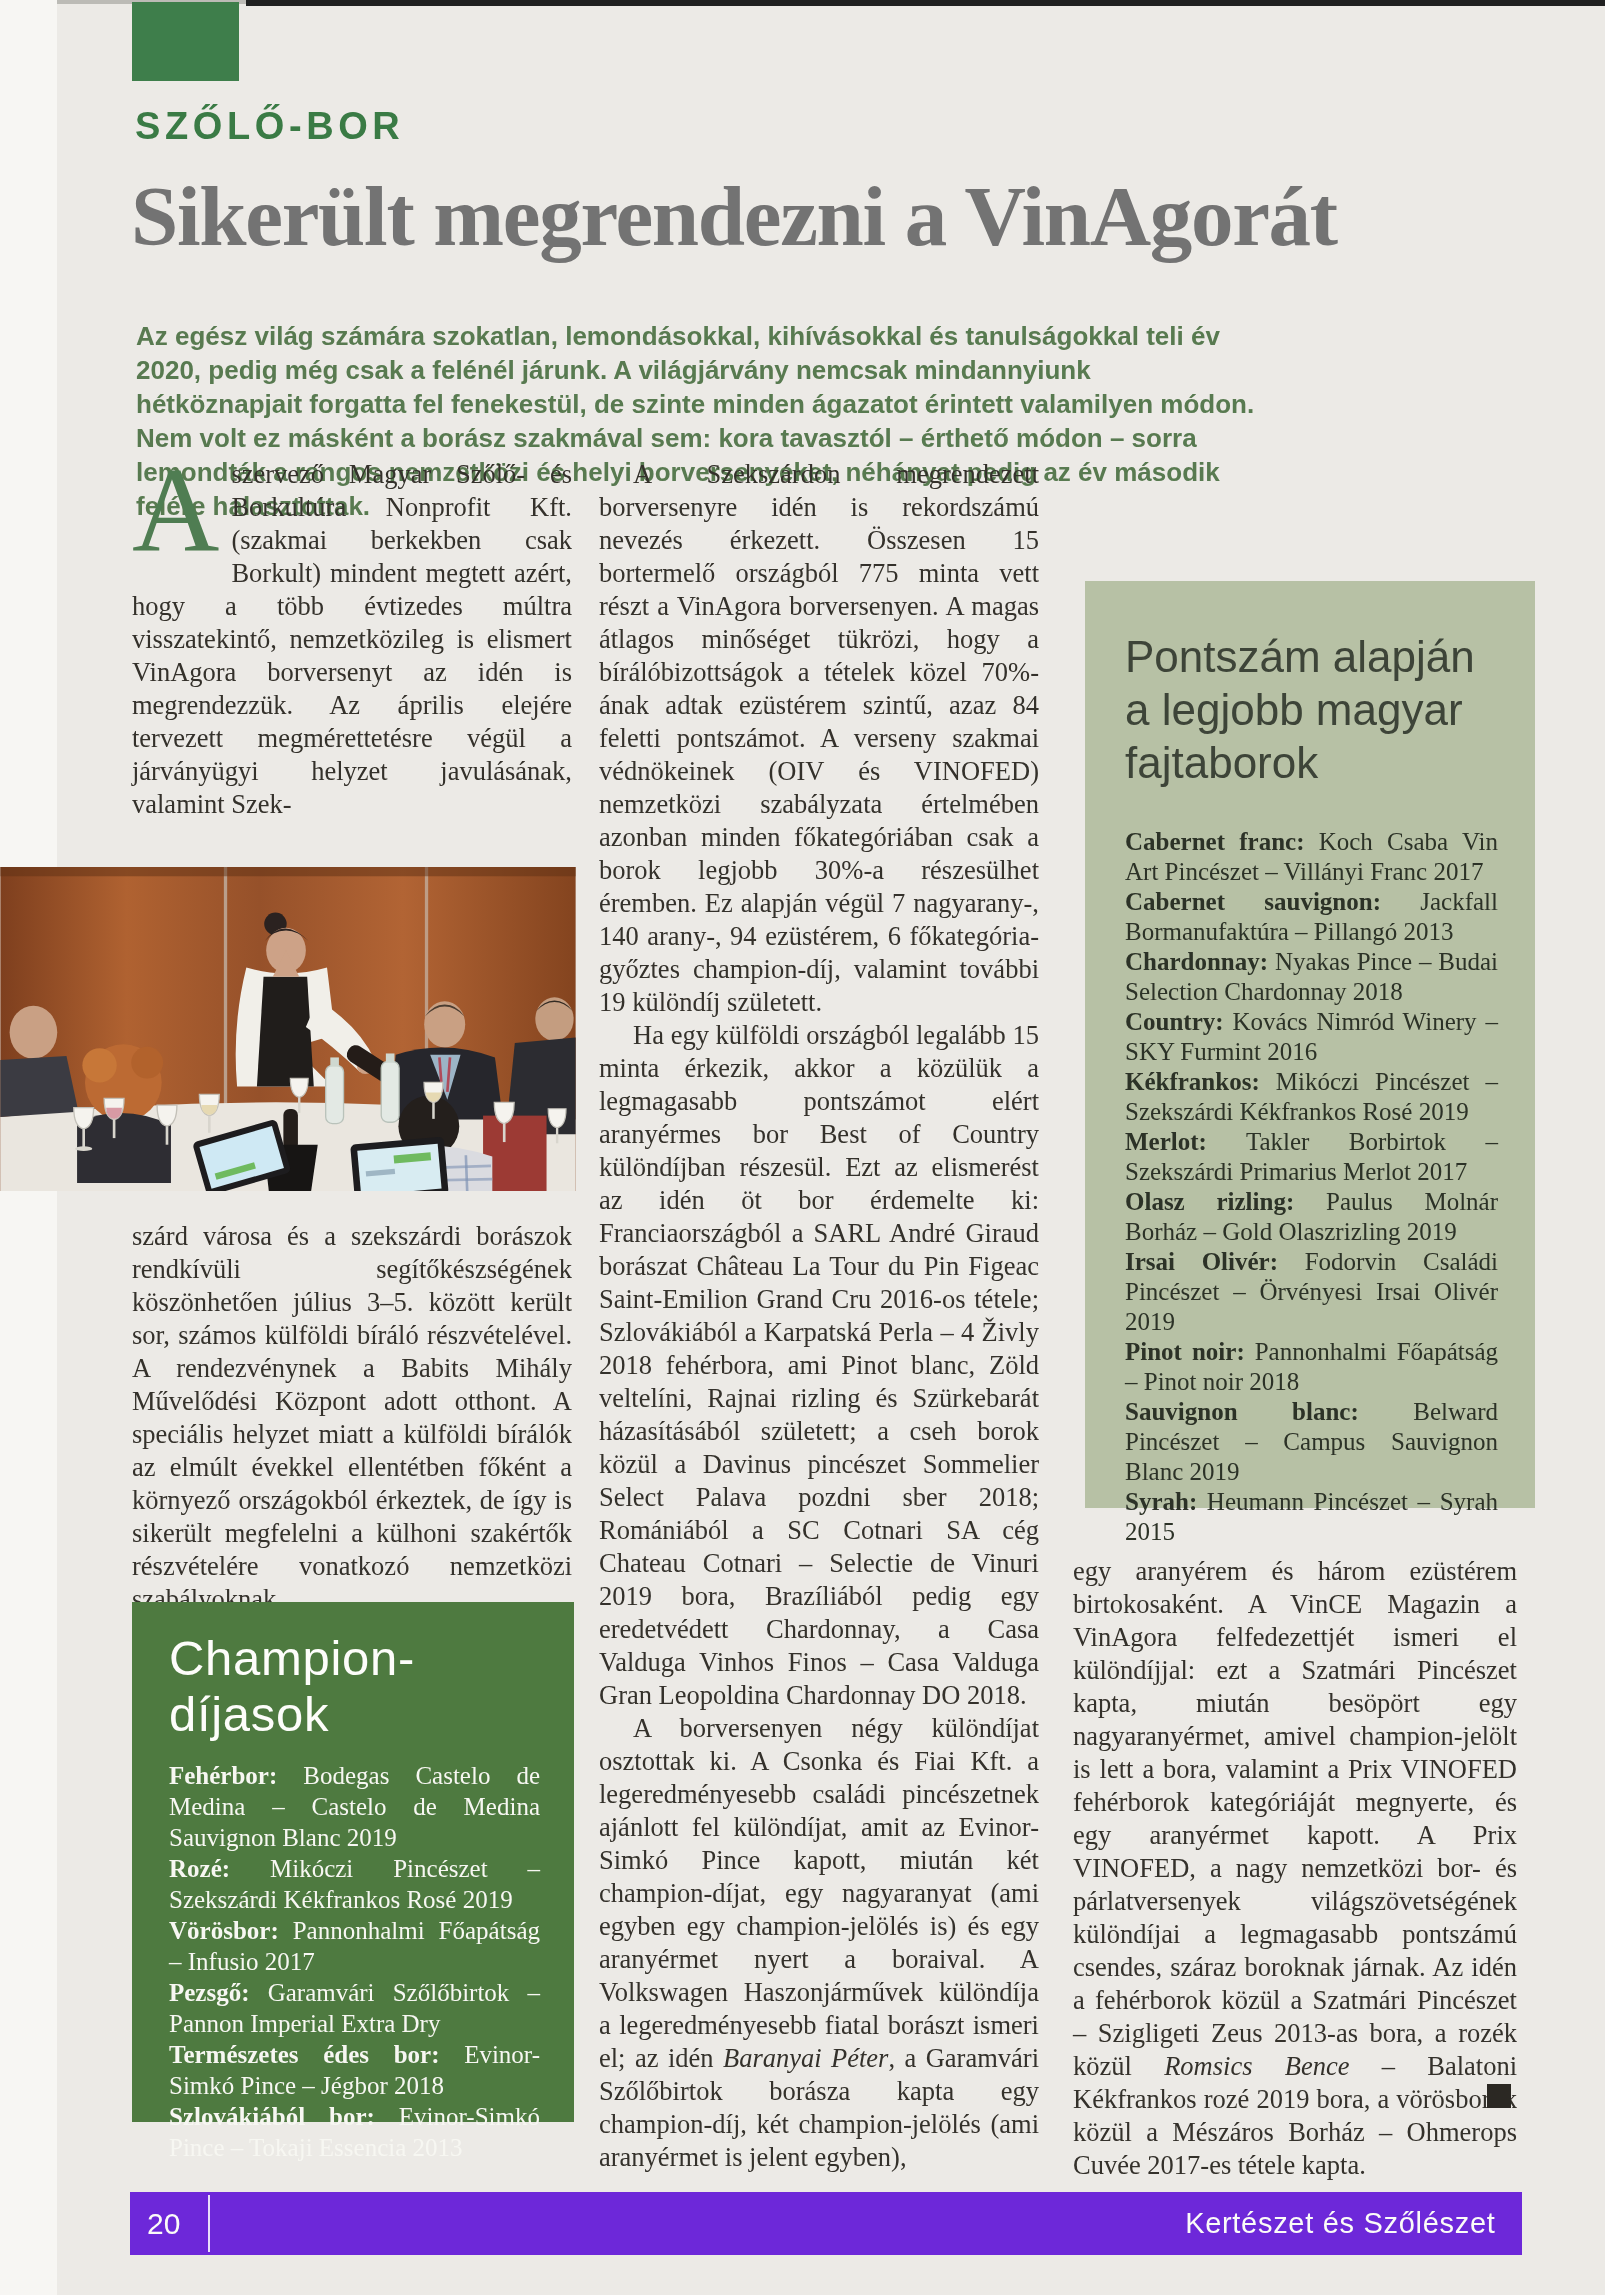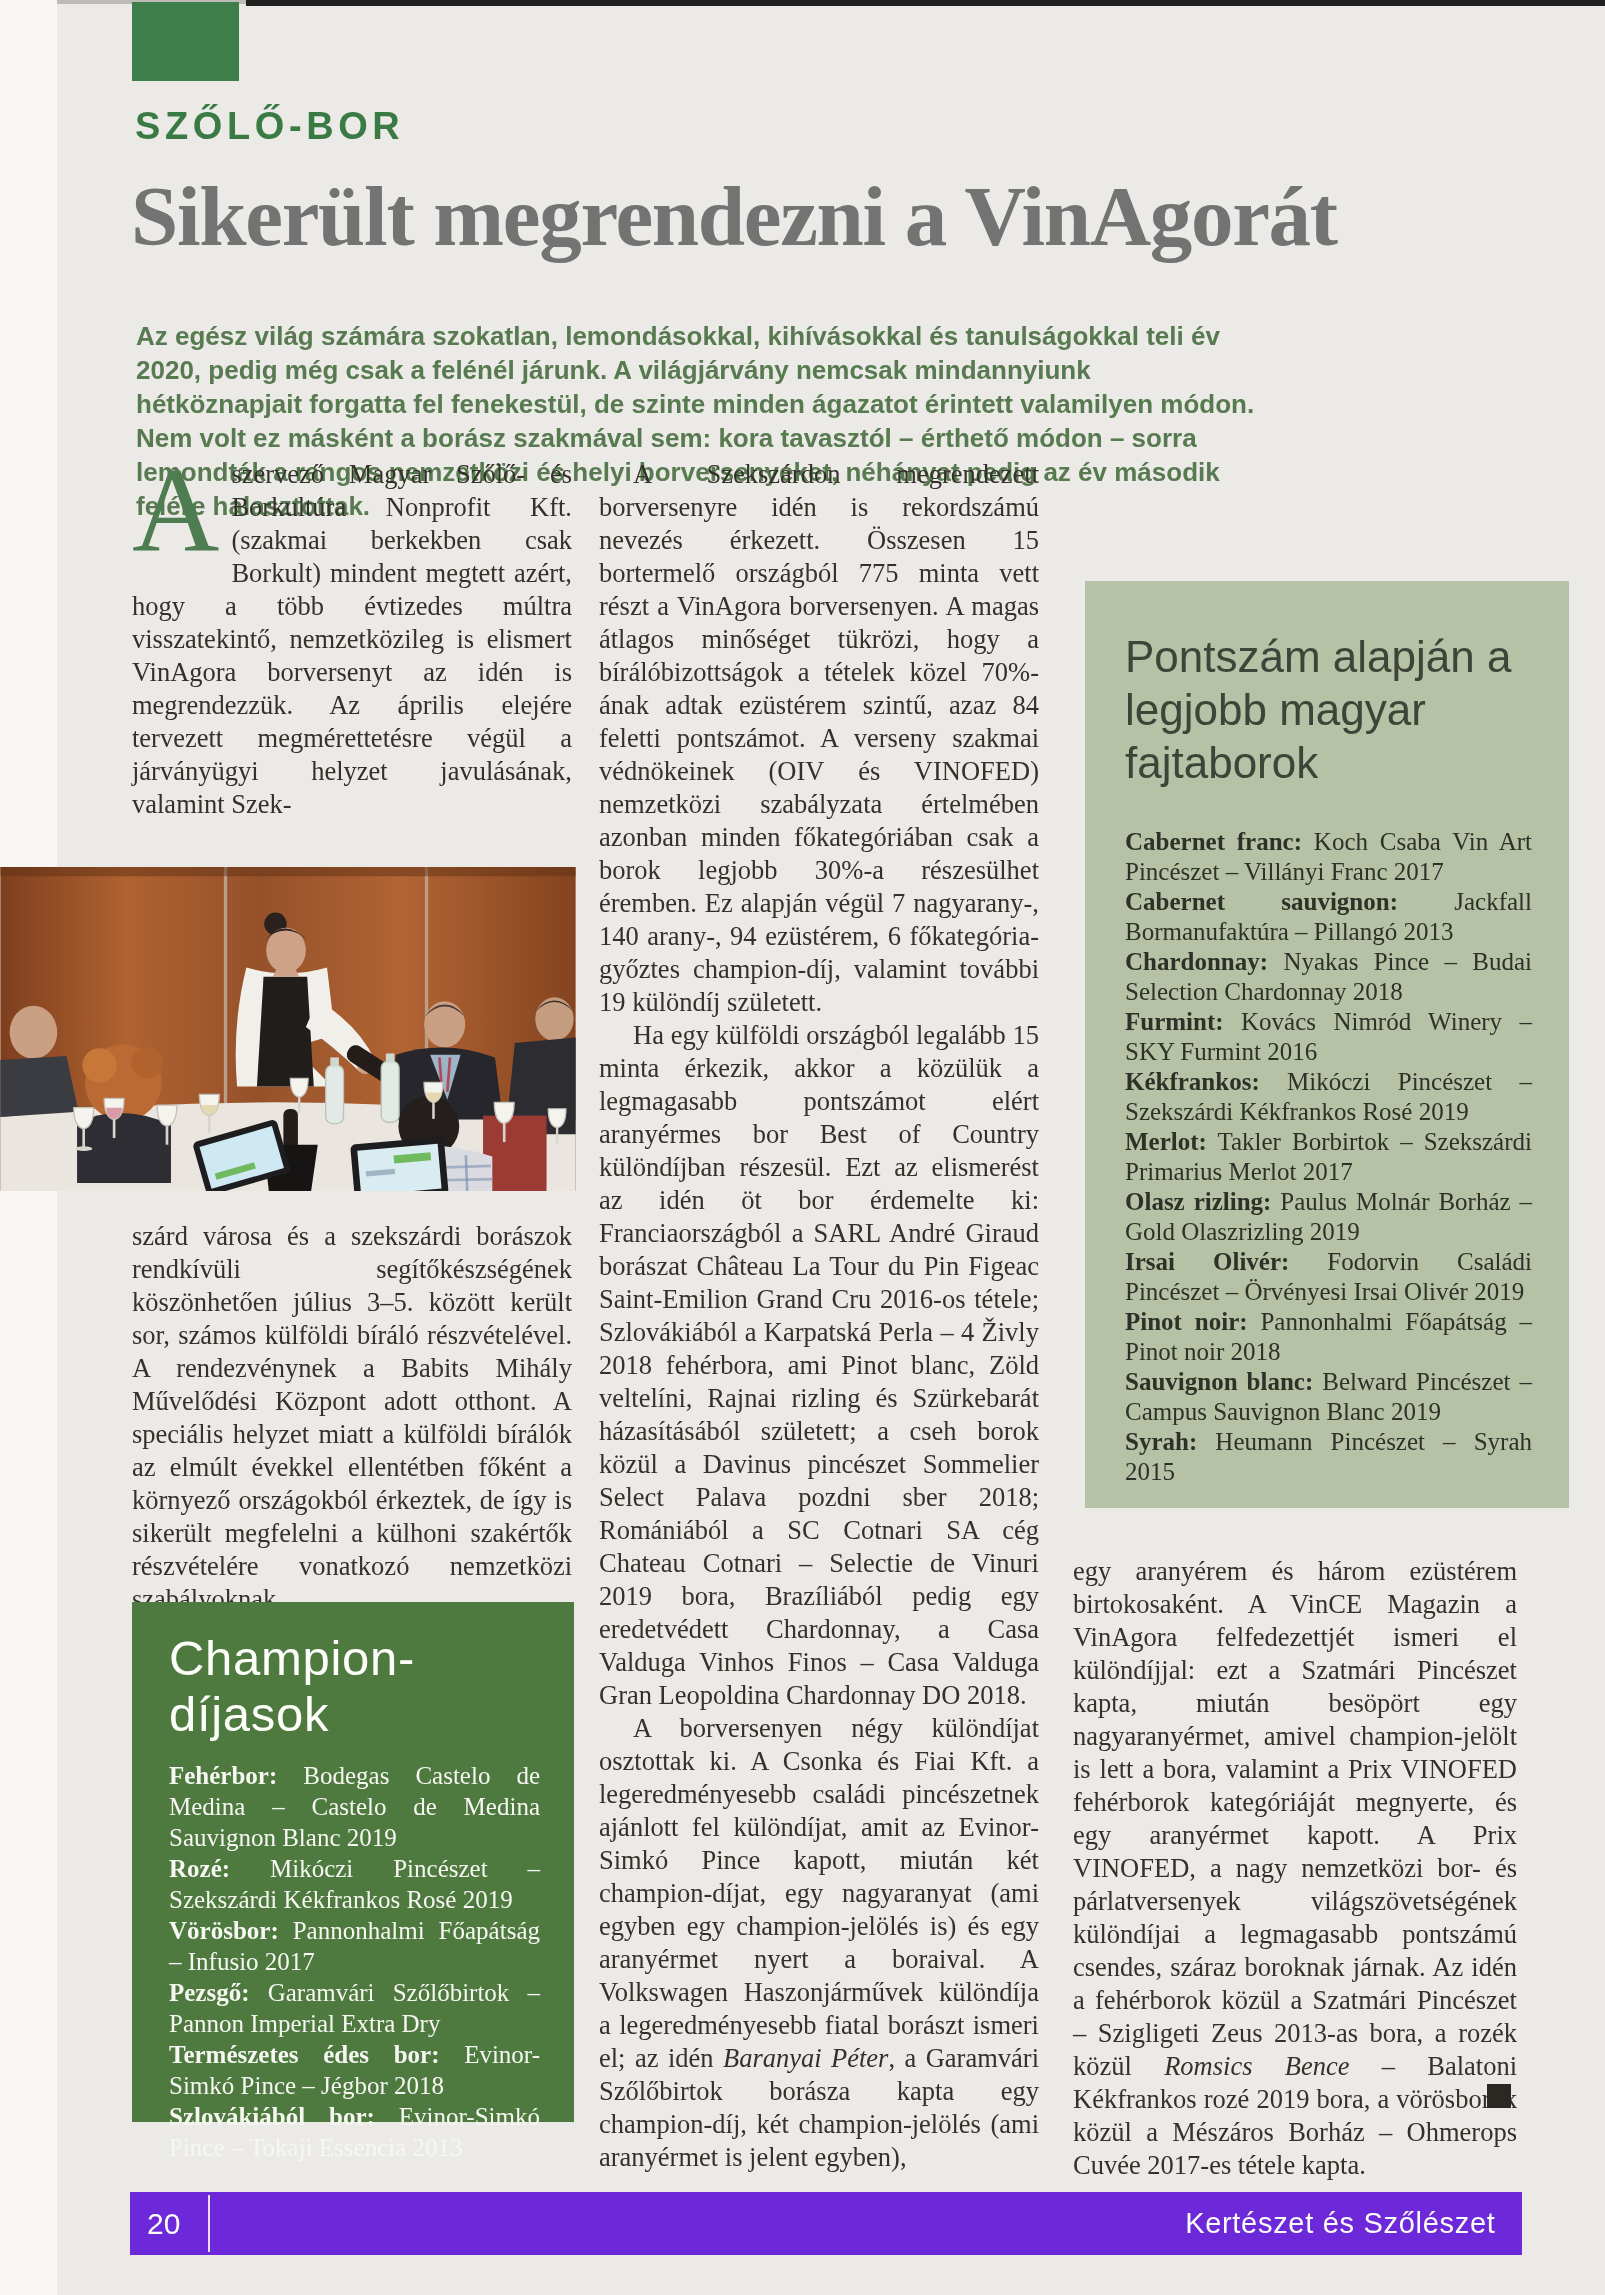--- a/index.html
+++ b/index.html
@@ -31,21 +31,21 @@
   
   .photo{left:0;top:867px;width:576px;height:324px;}
   
   .champion{left:132px;top:1602px;width:442px;height:520px;background:#4e7a40;box-sizing:border-box;
             padding:28px 34px 0 37px;color:#f7f7f2;}
   .champion-title{font-family:"Liberation Sans",sans-serif;font-weight:300;font-size:49px;
                   color:#fdfdfa;margin:0 0 18px 0;letter-spacing:0.7px;}
   .champion .item{font-size:25px;line-height:31px;text-align:justify;}
   .champion .item b{font-weight:700;}
   
-  .sidebar{left:1085px;top:581px;width:484px;height:927px;background:#b7c1a5;box-sizing:border-box;
+  .sidebar{left:1085px;top:581px;width:450px;height:927px;background:#b7c1a5;box-sizing:border-box;
            padding:49px 37px 0 40px;color:#2c3227;}
   .sidebar-title{font-family:"Liberation Sans",sans-serif;font-weight:300;font-size:44px;
                  line-height:53px;color:#3d4438;margin:0 0 38px 0;}
   .sidebar .item{font-size:25px;line-height:30px;text-align:justify;}
   .sidebar .item b{font-weight:700;}
   
   .endmark{left:1487px;top:2084px;width:24px;height:24px;background:#2b2823;}
   .footer{left:130px;top:2192px;width:1392px;height:63px;background:#6d28d9;display:flex;
           align-items:center;color:#fbfbf8;font-family:"Liberation Sans",sans-serif;}
   .page-num{font-size:30px;font-weight:400;margin-left:17px;}
@@ -218,21 +218,21 @@
     <p class="indent">A Szekszárdon megrendezett borversenyre idén is rekordszámú nevezés érkezett. Összesen 15 bortermelő országból 775 minta vett részt a VinAgora borversenyen. A magas átlagos minőséget tükrözi, hogy a bírálóbizottságok a tételek közel 70%-ának adtak ezüstérem szintű, azaz 84 feletti pontszámot. A verseny szakmai védnökeinek (OIV és VINOFED) nemzetközi szabályzata értelmében azonban minden főkategóriában csak a borok legjobb 30%-a részesülhet éremben. Ez alapján végül 7 nagyarany-, 140 arany-, 94 ezüstérem, 6 főkategória-győztes champion-díj, valamint további 19 különdíj született.</p>
     <p class="indent">Ha egy külföldi országból legalább 15 minta érkezik, akkor a közülük a legmagasabb pontszámot elért aranyérmes bor Best of Country különdíjban részesül. Ezt az elismerést az idén öt bor érdemelte ki: Franciaországból a SARL André Giraud borászat Château La Tour du Pin Figeac Saint-Emilion Grand Cru 2016-os tétele; Szlovákiából a Karpatská Perla – 4 Živly 2018 fehérbora, ami Pinot blanc, Zöld veltelíni, Rajnai rizling és Szürkebarát házasításából született; a cseh borok közül a Davinus pincészet Sommelier Select Palava pozdni sber 2018; Romániából a SC Cotnari SA cég Chateau Cotnari – Selectie de Vinuri 2019 bora, Brazíliából pedig egy eredetvédett Chardonnay, a Casa Valduga Vinhos Finos – Casa Valduga Gran Leopoldina Chardonnay DO 2018.</p>
     <p class="indent"><span>A borversenyen négy különdíjat osztottak ki. A Csonka és Fiai Kft. a legeredményesebb családi pincészetnek ajánlott fel különdíjat, amit az Evinor-Simkó Pince kapott, miután két champion-díjat, egy nagyaranyat (ami egyben egy champion-jelölés is) és egy aranyérmet nyert a boraival. A Volkswagen Haszonjárművek különdíja a legeredményesebb fiatal borászt ismeri el; az idén </span><span class="it">Baranyai Péter</span><span>, a Garamvári Szőlőbirtok borásza kapta egy champion-díj, két champion-jelölés (ami aranyérmet is jelent egyben),</span></p>
   </div>
 
   <div class="abs sidebar">
     <h2 class="sidebar-title">Pontszám alapján a legjobb magyar fajtaborok</h2>
     <div class="item"><b>Cabernet franc:</b> <span>Koch Csaba Vin Art Pincészet – Villányi Franc 2017</span></div>
     <div class="item"><b>Cabernet sauvignon:</b> <span>Jackfall Bormanufaktúra – Pillangó 2013</span></div>
     <div class="item"><b>Chardonnay:</b> <span>Nyakas Pince – Budai Selection Chardonnay 2018</span></div>
-    <div class="item"><b>Furmint:</b> <span>Kovács Nimród Winery – SKY Furmint 2016</span></div>
+    <div class="item"><b>Country:</b> <span>Kovács Nimród Winery – SKY Furmint 2016</span></div>
     <div class="item"><b>Kékfrankos:</b> <span>Mikóczi Pincészet – Szekszárdi Kékfrankos Rosé 2019</span></div>
     <div class="item"><b>Merlot:</b> <span>Takler Borbirtok – Szekszárdi Primarius Merlot 2017</span></div>
     <div class="item"><b>Olasz rizling:</b> <span>Paulus Molnár Borház – Gold Olaszrizling 2019</span></div>
     <div class="item"><b>Irsai Olivér:</b> <span>Fodorvin Családi Pincészet – Örvényesi Irsai Olivér 2019</span></div>
     <div class="item"><b>Pinot noir:</b> <span>Pannonhalmi Főapátság – Pinot noir 2018</span></div>
     <div class="item"><b>Sauvignon blanc:</b> <span>Belward Pincészet – Campus Sauvignon Blanc 2019</span></div>
     <div class="item"><b>Syrah:</b> <span>Heumann Pincészet – Syrah 2015</span></div>
   </div>
 
   <div class="abs col col3">

